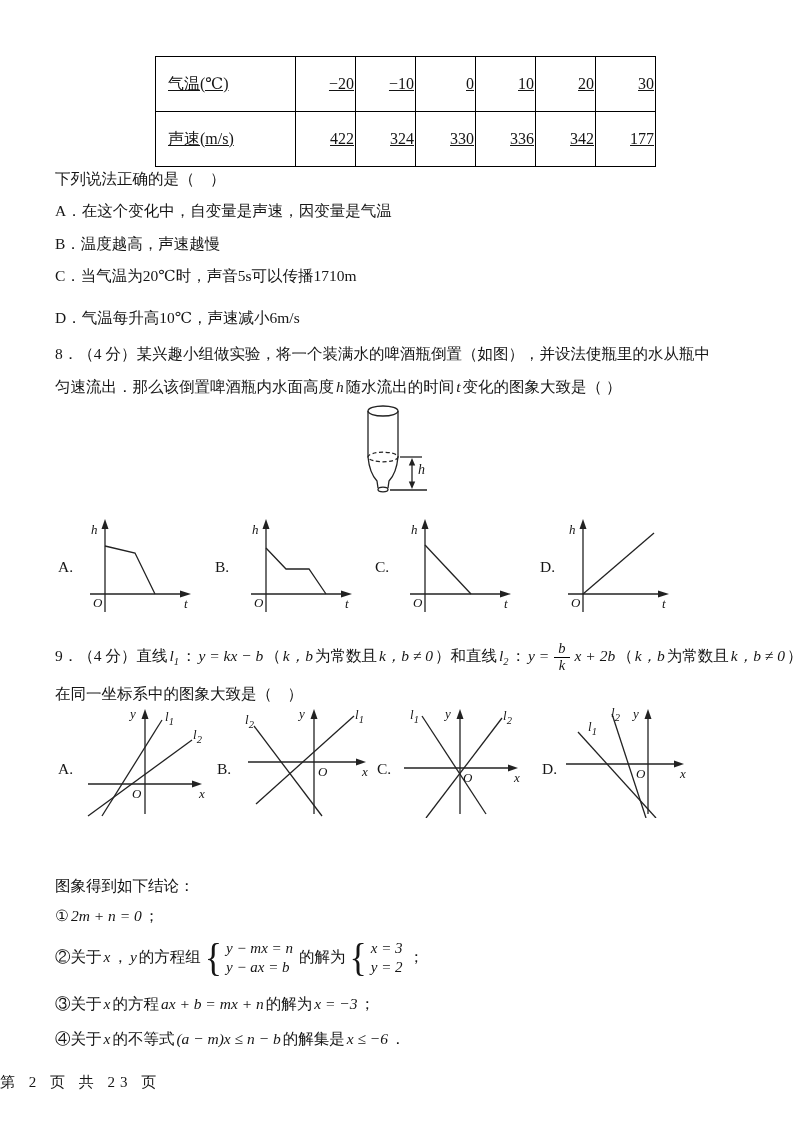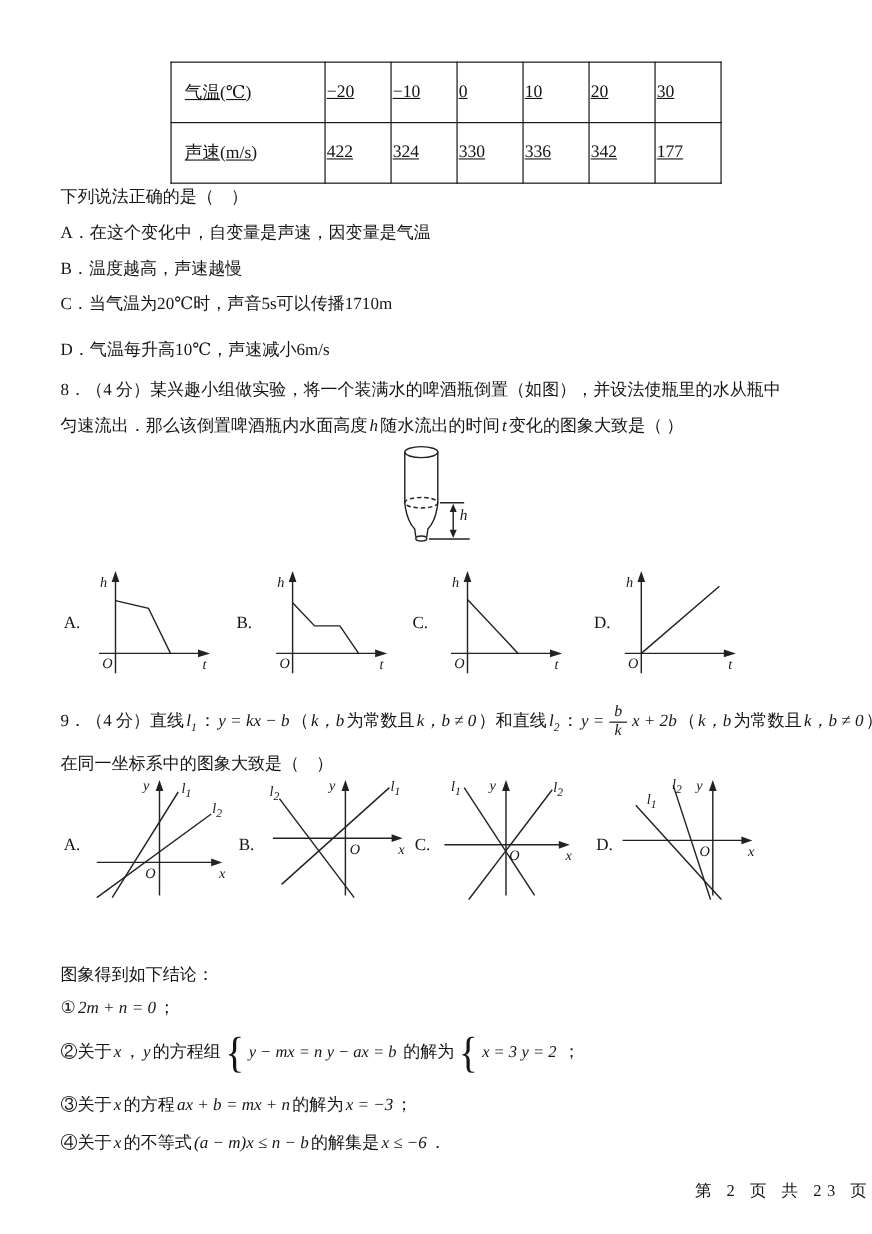--- a/index.html
+++ b/index.html
@@ -9,40 +9,40 @@
     font-family:"Liberation Serif","DejaVu Serif",serif; font-size:15.5px;
   }
   .abs { position:absolute; left:55px; white-space:nowrap; }
   .cn { font-style:normal; }
   .math { font-style:italic; padding:0 2px; font-family:"Liberation Serif","DejaVu Serif",serif; }
   sub { font-size:10.5px; font-style:italic; line-height:0; }
   
   table.data { border-collapse:collapse; background:#fff; }
   table.data td { border:1.5px solid #000; height:52px; font-size:16px;text-decoration:underline; }
   td.hdr { width:126px; padding-left:12px; text-align:left; }
-  td.val { width:57px; text-align:left; }
+  td.val { width:57px; text-align:right; }
   
   .frac { display:inline-block; vertical-align:middle; text-align:center;
           font-style:italic; line-height:1.1; margin:0 3px; font-size:14.5px; }
   .frac .num { display:block; border-bottom:1px solid #000; padding:0 4px; }
   .frac .den { display:block; padding:0 4px; }
   
   .cases { display:inline-flex; align-items:center; vertical-align:middle; margin:0 4px; }
   .brace { display:inline-block; font-size:36px; font-style:normal; font-weight:300;
            transform:scaleY(1.1); margin-right:2px; line-height:1; }
-  .case-col { display:inline-flex; flex-direction:row; line-height:1.3; font-size:15px; }
+  .case-col { display:inline-flex; flex-direction:column; line-height:1.3; font-size:15px; }
   
   .graphbox { position:absolute; }
   .graphbox svg { display:block; }
   .glabel { position:absolute; font-style:italic; font-size:13px; line-height:1;
             font-family:"Liberation Serif","DejaVu Serif",serif; }
   .optlabel { font-size:15.5px; }
   .mathline { height:44px; line-height:44px; }
   .sysline { height:62px; line-height:62px; }
-  .footer { left:0; width:793px; text-align:right; letter-spacing:5px; font-size:15px; }
+  .footer { left:0; width:793px; text-align:left; letter-spacing:5px; font-size:15px; }
   svg .stroke { stroke:#222; stroke-width:1.3; fill:none; }
   svg .fillh { fill:#222; stroke:none; }
 </style>
 </head>
 <body>
 
 <div class="page">
 
   <table class="data" style="position:absolute;left:155px;top:56px;">
     <tbody>

